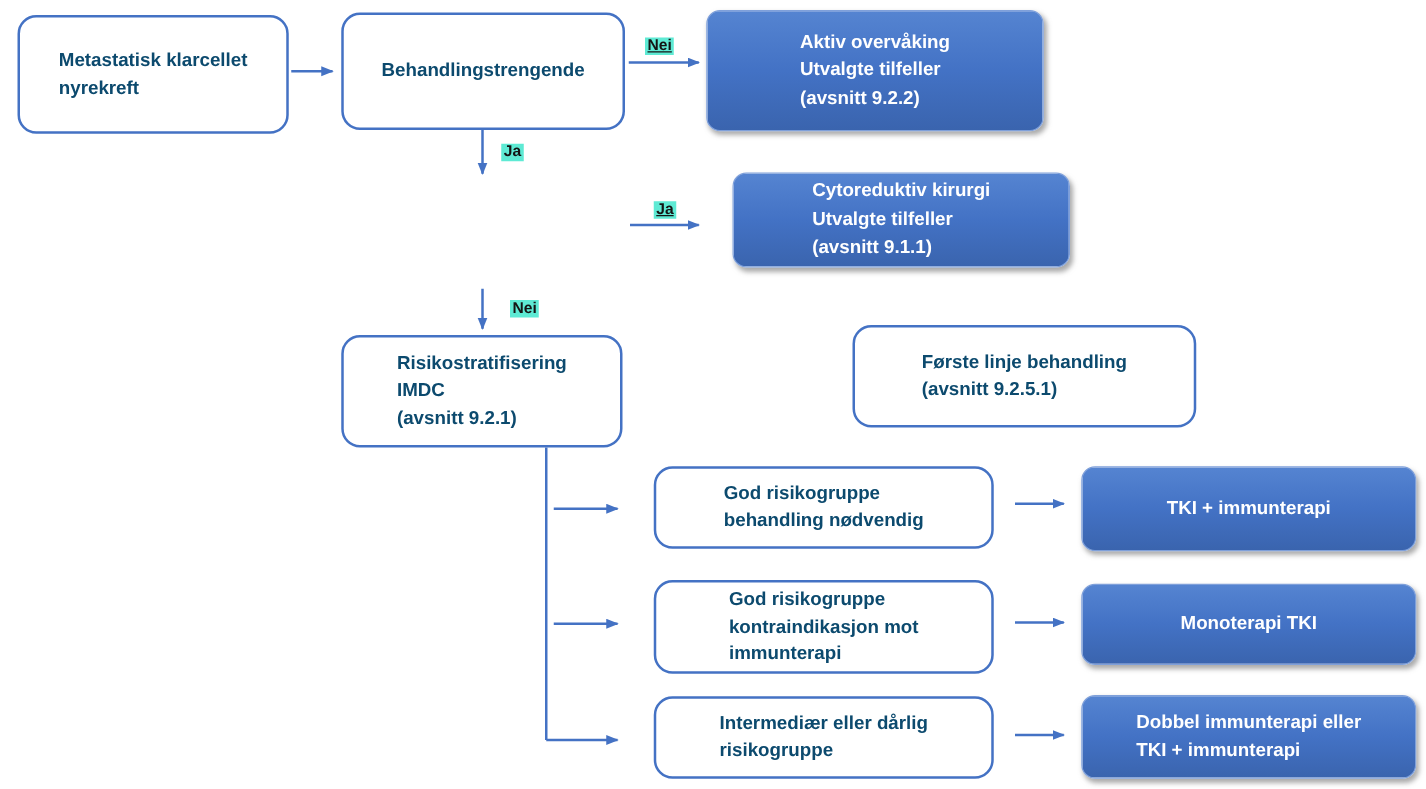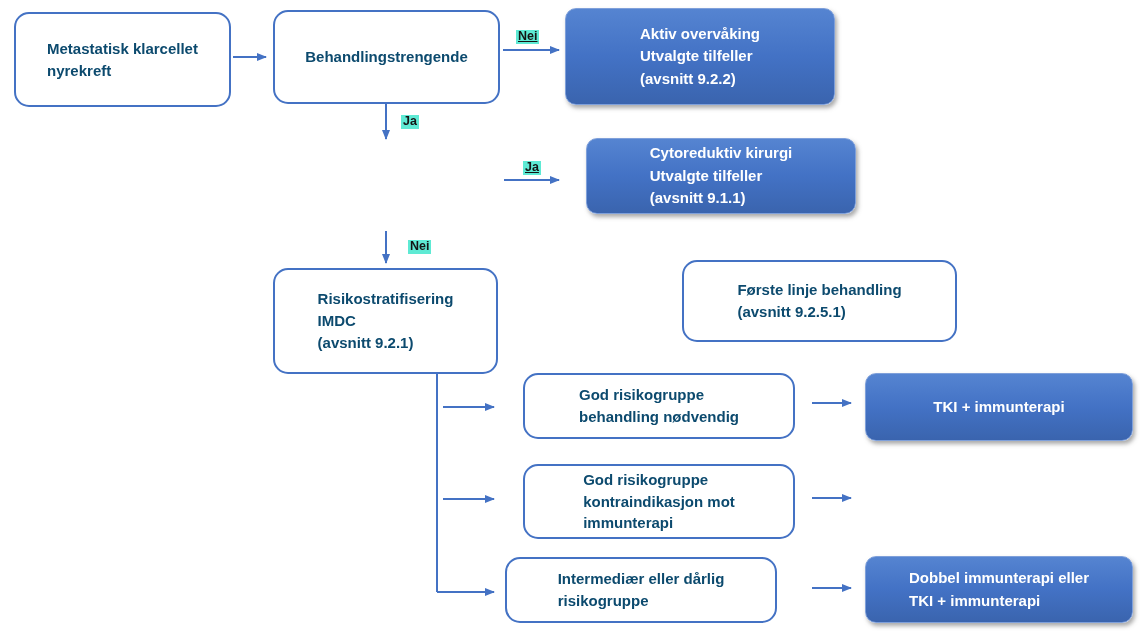--- a/index.html
+++ b/index.html
@@ -70,21 +70,21 @@
 (avsnitt 9.2.2)</span>
   </div>
 
 
   <div class="node blue" style="left:586px;top:138px;width:270px;height:76px">
     <span class="txt">Cytoreduktiv kirurgi
 Utvalgte tilfeller
 (avsnitt 9.1.1)</span>
   </div>
 
-  <div class="node white" style="left:273px;top:268px;width:225px;height:106px">
+  <div class="node white" style="left:273px;top:268px;width:225px;height:90px">
     <span class="txt">Risikostratifisering
 IMDC
 (avsnitt 9.2.1)</span>
   </div>
 
   <div class="node white" style="left:682px;top:260px;width:275px;height:82px">
     <span class="txt">Første linje behandling
 (avsnitt 9.2.5.1)</span>
   </div>
 
@@ -96,22 +96,25 @@
   <div class="node blue" style="left:865px;top:373px;width:268px;height:68px">
     <span class="txt">TKI + immunterapi</span>
   </div>
 
   <div class="node white" style="left:523px;top:464px;width:272px;height:75px">
     <span class="txt">God risikogruppe
 kontraindikasjon mot
 immunterapi</span>
   </div>
 
+  <div class="node blue" style="left:865px;top:467px;width:268px;height:65px">
+    <span class="txt">Monoterapi TKI</span>
+  </div>
 
-  <div class="node white" style="left:505px;top:557px;width:272px;height:66px">
+  <div class="node white" style="left:523px;top:557px;width:272px;height:66px">
     <span class="txt">Intermediær eller dårlig
 risikogruppe</span>
   </div>
 
   <div class="node blue" style="left:865px;top:556px;width:268px;height:67px">
     <span class="txt">Dobbel immunterapi eller
 TKI + immunterapi</span>
   </div>
 
   <div class="edge-label u" style="left:516px;top:30px">Nei</div>

